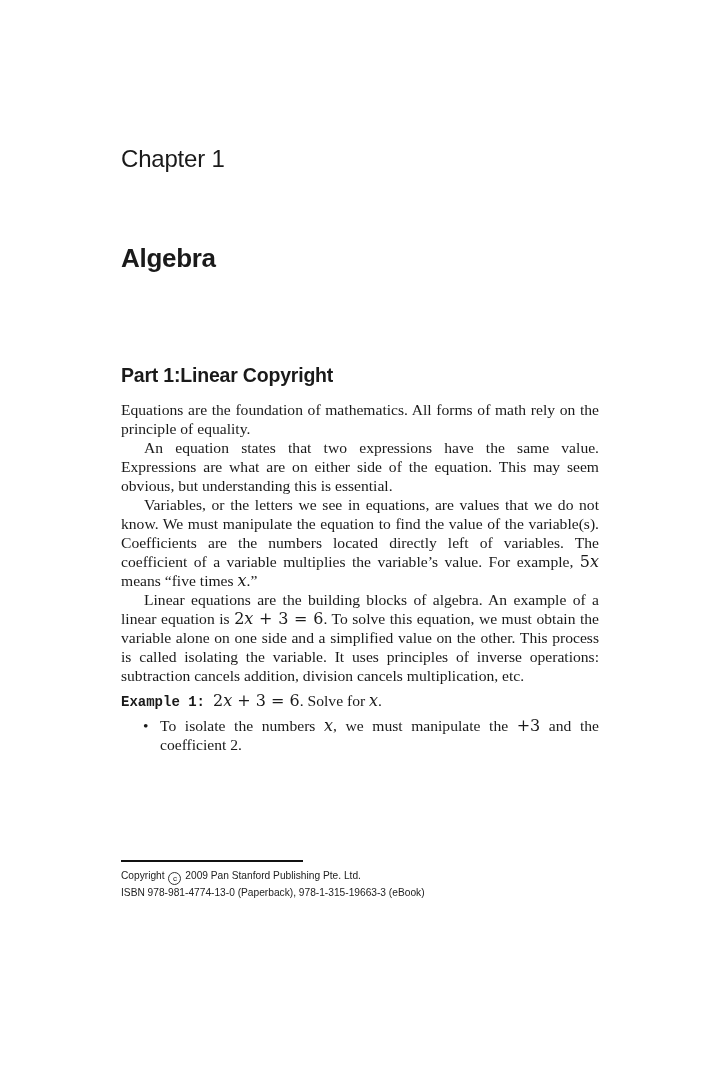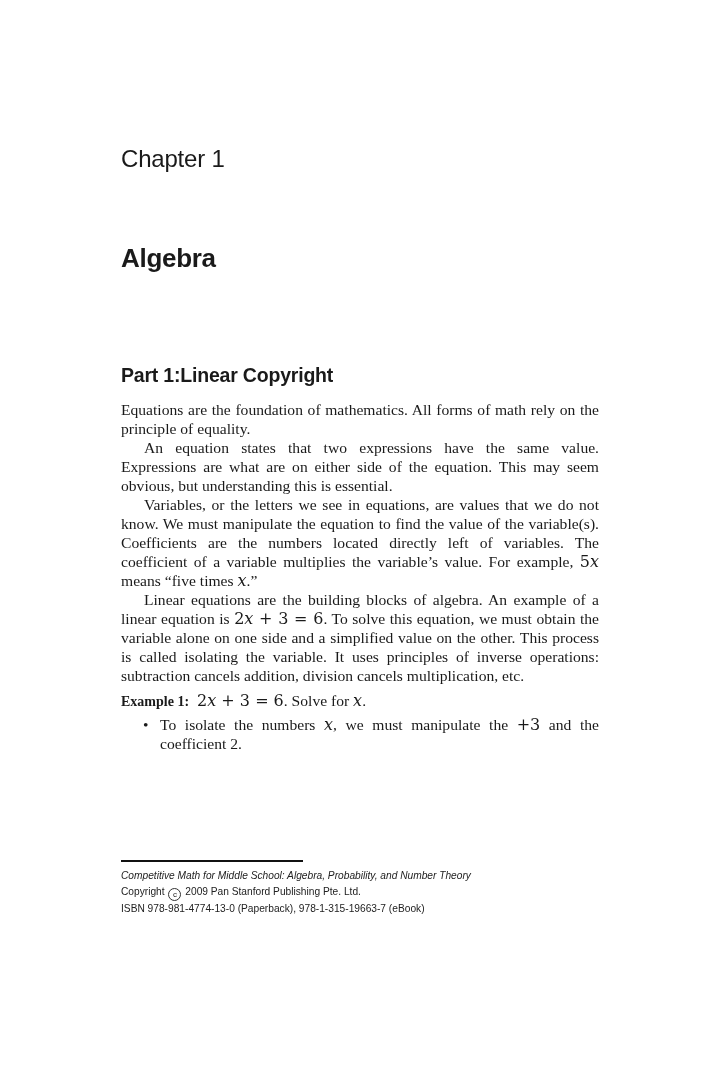--- a/index.html
+++ b/index.html
@@ -8,21 +8,21 @@
   .chapter-label { position:absolute; top:145px; left:0; font-family:"Liberation Sans", sans-serif; font-weight:normal; font-size:24px; letter-spacing:-0.2px; }
   .chapter-title { position:absolute; top:243px; left:0; font-family:"Liberation Sans", sans-serif; font-weight:bold; font-size:26px; letter-spacing:-0.3px; }
   .section-title { position:absolute; top:364px; left:0; font-family:"Liberation Sans", sans-serif; font-weight:bold; font-size:19.5px; letter-spacing:-0.2px; white-space:nowrap; }
   .section-title .num { margin-right:0;text-align:center; }
   .body { position:absolute; top:400px; left:0; width:478px; font-family:"Liberation Serif", serif; font-size:15.6px; line-height:19px; text-align:justify; }
   .body p { margin:0; }
   .body p.indent { text-indent:23px; }
   .math { font-family:"DejaVu Serif", serif; font-size:16px; }
   .math i { font-style:italic; }
   .example { margin-top:6px; font-family:"Liberation Serif", serif; }
-  .example .ex-label { font-family:Liberation Serif, serif; font-weight:bold; font-size:14px; margin-right:8px; }
+  .example .ex-label { font-family:Liberation Mono, monospace; font-weight:bold; font-size:14px; margin-right:8px; }
   .bullet-list { list-style:none; margin:4px 0 0 0; padding:0 0 0 39px; position:relative; }
   .bullet-list li { position:relative; text-align:justify; }
   .bullet-list li .dot { position:absolute; left:-17px; top:0; }
   .rule { position:absolute; top:860px; left:0; width:182px; height:2px; background:#111; }
   .footer { position:absolute; top:868px; left:0; font-family:"Liberation Sans", sans-serif; font-size:10.2px; line-height:16px; color:#222; white-space:nowrap; }
   .footer .book { font-style:italic; }
   .footer .url { color:#2a2ab0; text-decoration:none; }
   .circ { display:inline-block; width:11px; height:11px; border:1px solid #333; border-radius:50%; font-size:8px; line-height:11px; text-align:center; vertical-align:-2px; margin:0 1px; }
 </style>
 </head>
@@ -46,17 +46,16 @@
       <span class="ex-label">Example 1:</span><span class="math"><span>2</span><i>x</i><span> + 3 = 6</span></span><span>. Solve for </span><i class="math">x</i><span>.</span>
       <ul class="bullet-list">
         <li><span class="dot">•</span><span>To isolate the numbers </span><i class="math">x</i><span>, we must manipulate the </span><span class="math">+3</span><span> and the coefficient 2.</span></li>
       </ul>
     </div>
   </div>
 
   <div class="rule"></div>
 
   <div class="footer">
-    <div class="book">Competitive Math for Middle School: Algebra, Probability, and Number Theory</div>
     <div><span>Copyright</span> <span class="circ">c</span> <span>2009 Pan Stanford Publishing Pte. Ltd.</span></div>
-    <div>ISBN 978-981-4774-13-0 (Paperback), 978-1-315-19663-7 (eBook)</div>
+    <div>ISBN 978-981-4774-13-0 (Paperback), 978-1-315-19663-3 (eBook)</div>
   </div>
 </div>
 
 </body></html>

